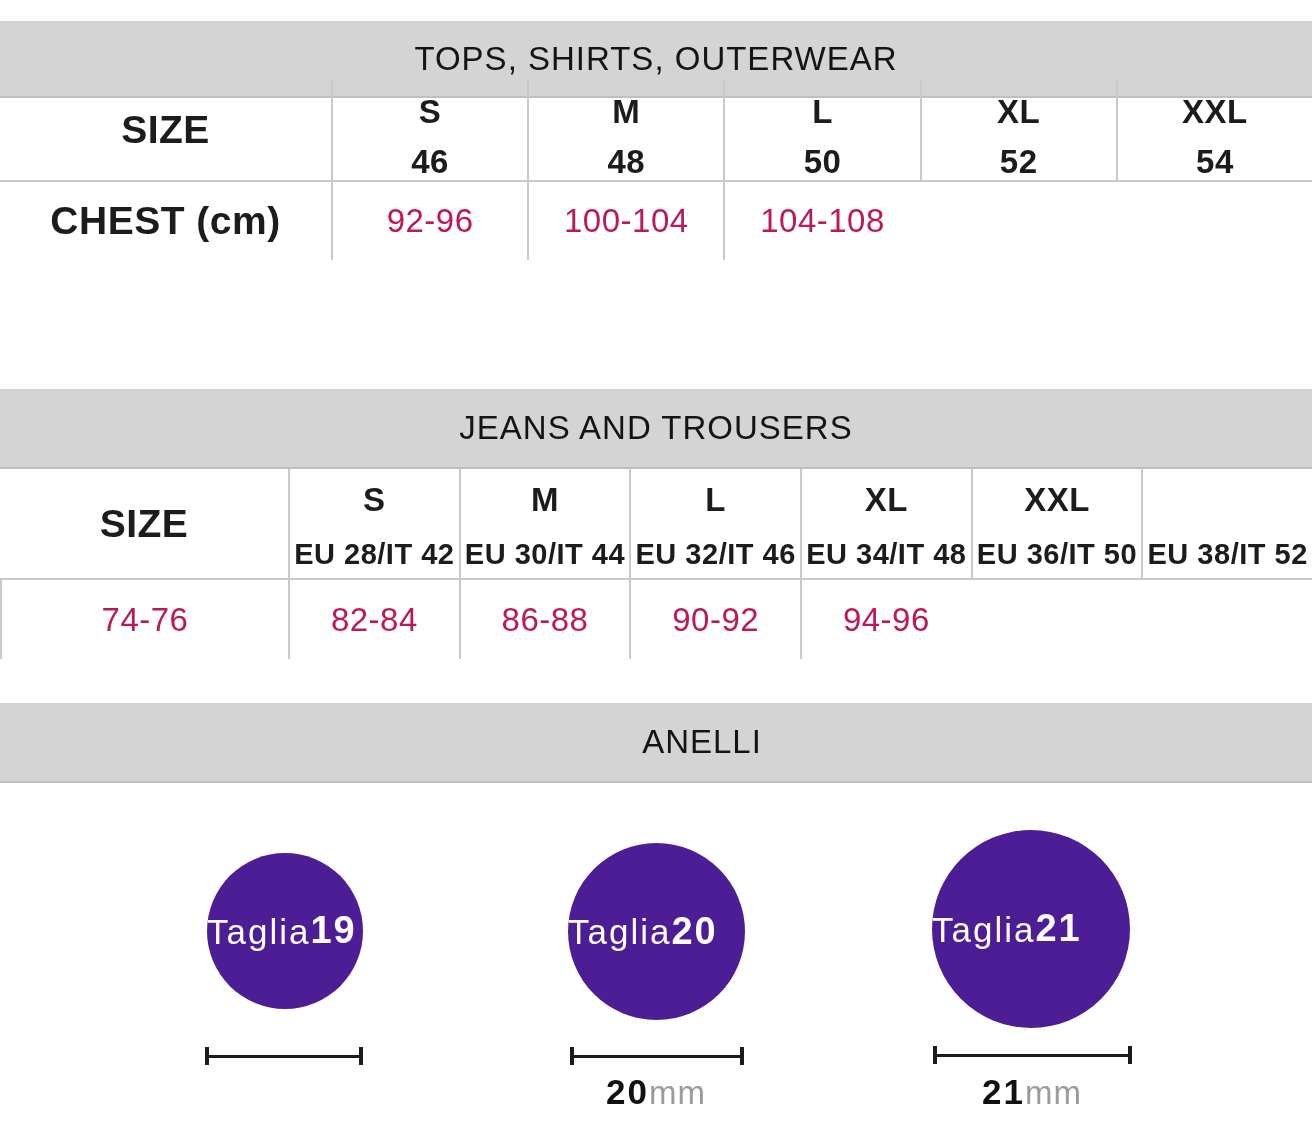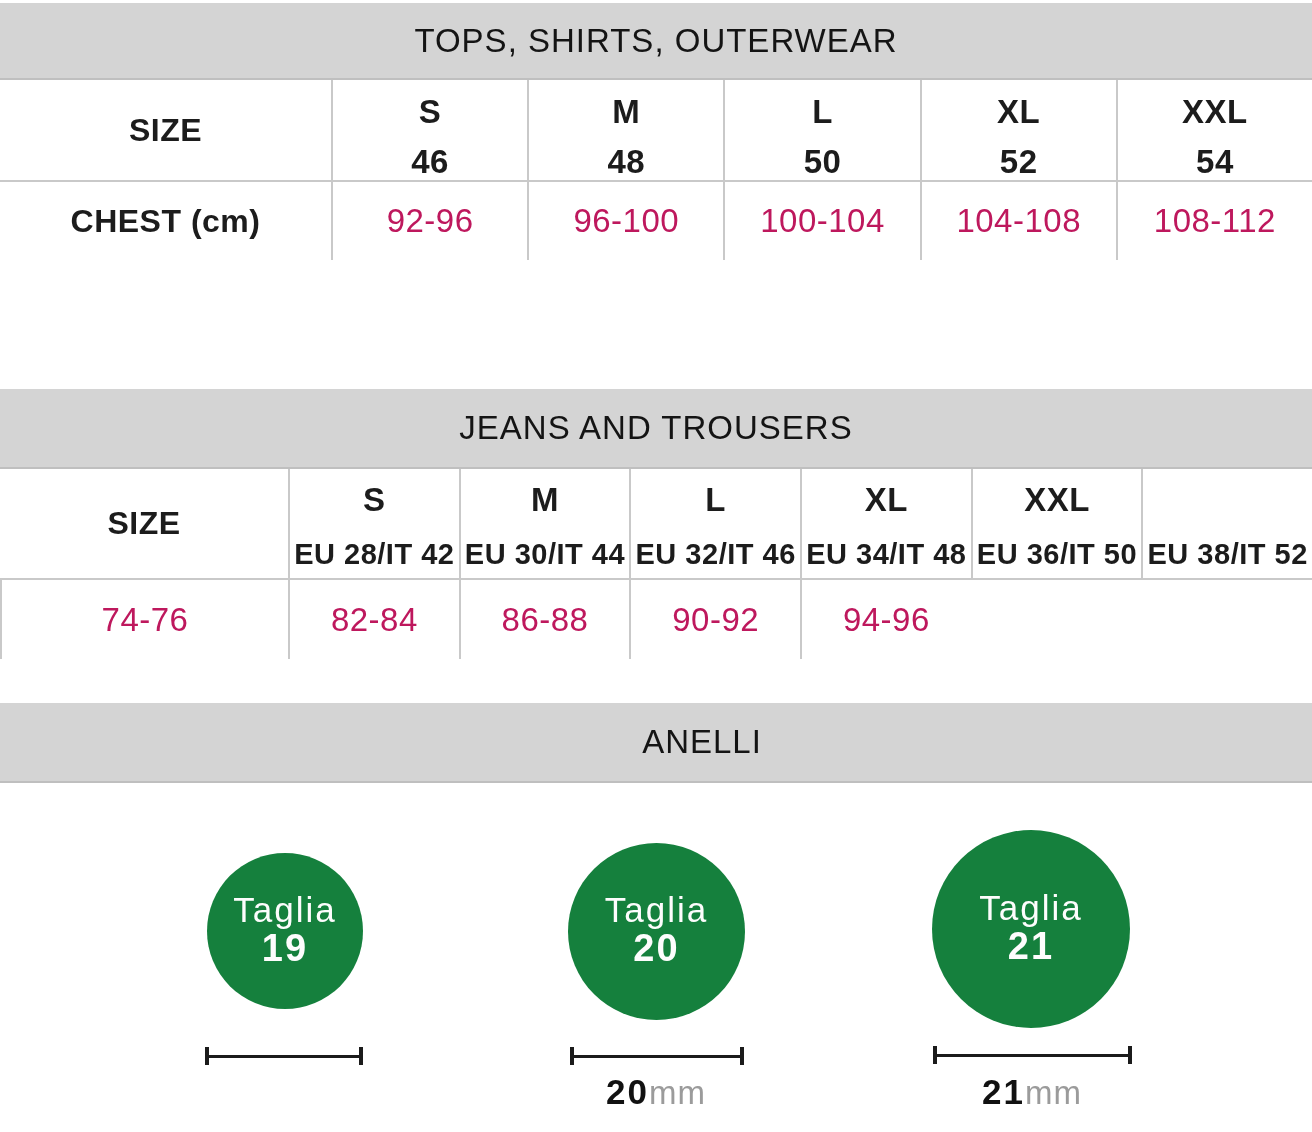--- a/index.html
+++ b/index.html
@@ -12,53 +12,53 @@
     overflow:hidden;
   }
   
   .bar{
     position:absolute;left:0;width:1312px;height:75px;
     background:#d4d4d4;
     border-bottom:2px solid #bfbfbf;
     display:flex;align-items:center;justify-content:center;
     font-size:33px;font-weight:400;letter-spacing:1px;color:#141414;
   }
-  #bar-tops{top:3px;}
+  #bar-tops{top:21px;}
   #bar-jeans{top:389px;height:78px;}
   #bar-anelli{top:703px;height:78px;padding-left:46px;}
 
   
   .tbl{position:absolute;left:0;width:1312px;}
   #tbl-tops{top:80px;}
   #tbl-jeans{top:469px;}
   .trow{display:grid;}
   #tbl-tops .trow{grid-template-columns:331px repeat(5,1fr);}
   #tbl-jeans .trow{grid-template-columns:288px repeat(6,1fr);}
   .hdr-row{border-bottom:2px solid #c9c9c9;}
   #tbl-tops .hdr-row{height:100px;}
   #tbl-tops .body-row{height:78px;}
   #tbl-jeans .hdr-row{height:109px;}
   #tbl-jeans .body-row{height:79px;}
   .cell{display:flex;flex-direction:column;align-items:center;justify-content:center;}
   .cell.col{border-left:2px solid #c9c9c9;}
-  .label-cell{font-size:32px;font-weight:700;letter-spacing:0.5px;}
+  .label-cell{font-size:39px;font-weight:700;letter-spacing:0.5px;}
   .size-letter{height:64px;display:flex;align-items:center;justify-content:center;
     font-size:33px;font-weight:700;letter-spacing:0.5px;}
   #tbl-jeans .size-letter{height:62px;}
   .size-number{height:36px;display:flex;align-items:center;justify-content:center;
     font-size:33px;font-weight:700;letter-spacing:0.5px;}
   .size-eu{height:47px;display:flex;align-items:center;justify-content:center;
     font-size:29px;font-weight:700;letter-spacing:0.5px;}
   .value-cell{font-size:33px;font-weight:400;color:#be185d;letter-spacing:0.5px;}
 
   
   .ring-circle{
     position:absolute;border-radius:50%;
-    background:#15803d;
-    display:flex;flex-direction:column;align-items:center;justify-content:center;
+    background:#4c1d95;
+    display:flex;flex-direction:row;align-items:center;justify-content:flex-start;
     color:#fdfdfd;
   }
   #circle-19{left:207px;top:853px;width:156px;height:156px;}
   #circle-20{left:568px;top:843px;width:177px;height:177px;}
   #circle-21{left:932px;top:830px;width:198px;height:198px;}
   .ring-word{font-size:35px;font-weight:400;letter-spacing:2px;line-height:1.0;}
   .ring-num{font-size:38px;font-weight:700;letter-spacing:2px;line-height:1.15;}
 
   .measure{position:absolute;height:18px;display:flex;align-items:center;}
   #measure-19{left:205px;top:1047px;width:158px;}
@@ -103,24 +103,22 @@
         <div class="size-number">52</div>
       </div>
       <div class="cell col">
         <div class="size-letter">XXL</div>
         <div class="size-number">54</div>
       </div>
     </div>
     <div class="trow body-row">
       <div class="cell label-cell">CHEST (cm)</div>
       <div class="cell col value-cell">92-96</div>
-      <div class="cell col value-cell">96-100</div>
       <div class="cell col value-cell">100-104</div>
       <div class="cell col value-cell">104-108</div>
-      <div class="cell col value-cell">108-112</div>
     </div>
   </div>
 
   <div class="bar" id="bar-jeans">
     <span>JEANS AND TROUSERS</span>
   </div>
 
   <div class="tbl" id="tbl-jeans">
     <div class="trow hdr-row">
       <div class="cell label-cell">SIZE</div>

